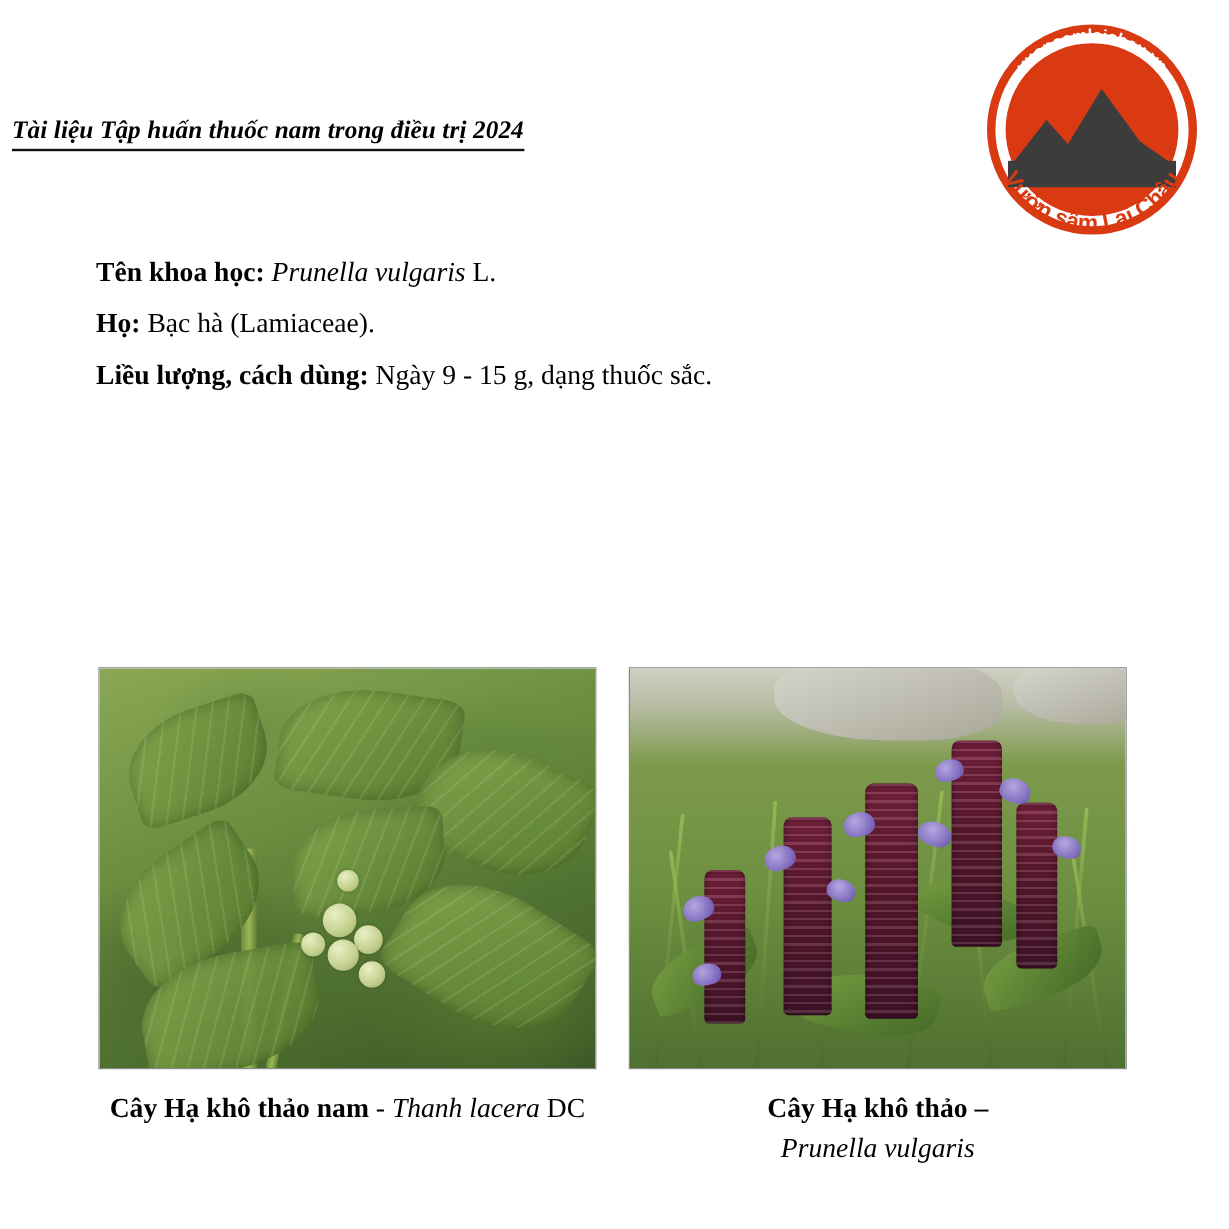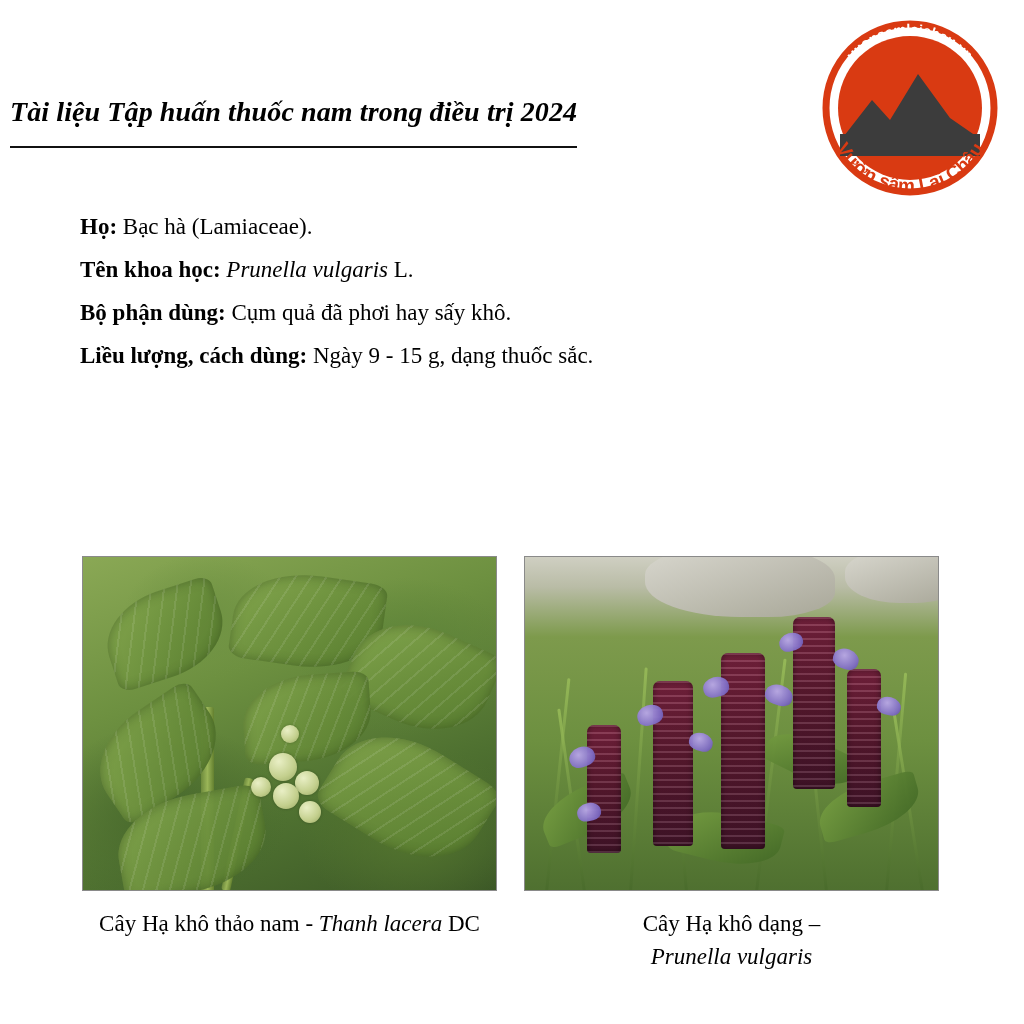--- a/index.html
+++ b/index.html
@@ -32,26 +32,26 @@
     width: 200px;
     height: 200px;
   }
   .logo svg { display: block; }
 
   
   .doc-title {
     position: absolute;
     left: 10px;
     top: 96px;
-    font-size: 28px;
+    font-size: 21px;
     font-weight: bold;
     font-style: italic;
     letter-spacing: 0.1px;
     border-bottom: 2px solid #111;
-    padding-bottom: 18px;
+    padding-bottom: 3px;
     white-space: nowrap;
   }
 
   .section-title {
     position: absolute;
     left: 22px;
     top: 166px;
     font-size: 23px;
     font-weight: bold;
     font-style: italic;
@@ -99,21 +99,21 @@
     overflow: hidden;
     position: relative;
   }
 
   .caption {
     margin-top: 16px;
     text-align: center;
     font-size: 23px;
     line-height: 1.45;
   }
-  .caption b { font-weight: normal; }
+  .caption b { font-weight: bold; }
   .caption i { font-style: italic; }
 
   
   .p1-bg {
     position: absolute;
     inset: 0;
     background:
       radial-gradient(ellipse 120px 90px at 30% 18%, #6f9243 0%, rgba(111,146,67,0) 70%),
       radial-gradient(ellipse 150px 110px at 78% 30%, #5d8339 0%, rgba(93,131,57,0) 72%),
       radial-gradient(ellipse 170px 130px at 20% 78%, #47682c 0%, rgba(71,104,44,0) 72%),
@@ -214,31 +214,28 @@
         <textPath href="#arcBottom" startOffset="50%" text-anchor="middle">Vườn sâm Lai Châu</textPath>
       </text>
     </svg>
   </div>
 
   <div class="doc-title">Tài liệu Tập huấn thuốc nam trong điều trị 2024</div>
 
   <div class="body-block">
 
     <p class="para">
-      <span class="lbl">Họ:</span><span> Bạc hà (Lamiaceae).</span>
-    </p>
-
-    <p class="para">
       <span class="lbl">Tên khoa học:</span>
       <span class="ital">Prunella vulgaris</span><span> L.</span>
     </p>
 
     <p class="para">
-      <span class="lbl">Bộ phận dùng:</span><span> Cụm quả đã phơi hay sấy khô.</span>
+      <span class="lbl">Họ:</span><span> Bạc hà (Lamiaceae).</span>
     </p>
+
 
 
     <p class="para">
       <span class="lbl">Liều lượng, cách dùng:</span><span> Ngày 9 - 15 g, dạng thuốc sắc.</span>
     </p>
 
   </div>
 
   <div class="figures">
 
@@ -314,19 +311,19 @@
         <div class="flower" style="left:52px;  top:246px; width:24px; height:18px; transform:rotate(-12deg);"></div>
         <div class="flower" style="left:112px; top:148px; width:26px; height:20px; transform:rotate(-18deg);"></div>
         <div class="flower" style="left:164px; top:176px; width:24px; height:18px; transform:rotate(16deg);"></div>
         <div class="flower" style="left:178px; top:120px; width:26px; height:20px; transform:rotate(-14deg);"></div>
         <div class="flower" style="left:240px; top:128px; width:28px; height:20px; transform:rotate(18deg);"></div>
         <div class="flower" style="left:254px; top:76px;  width:24px; height:18px; transform:rotate(-16deg);"></div>
         <div class="flower" style="left:308px; top:92px;  width:26px; height:20px; transform:rotate(20deg);"></div>
         <div class="flower" style="left:352px; top:140px; width:24px; height:18px; transform:rotate(14deg);"></div>
       </div>
       <div class="caption">
-        <b>Cây Hạ khô dạng –</b><br>
+        <b>Cây Hạ khô thảo –</b><br>
         <i>Prunella vulgaris</i>
       </div>
     </div>
 
   </div>
 </div>
 
 </body></html>

